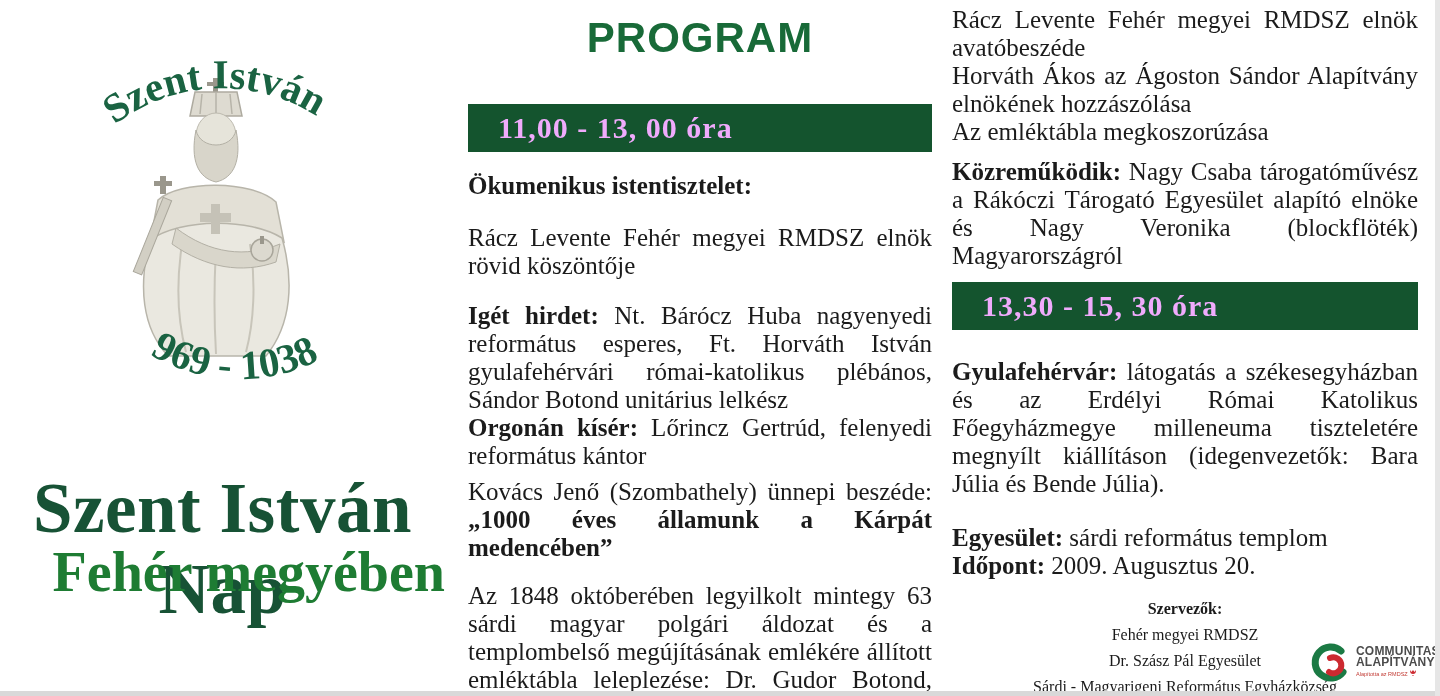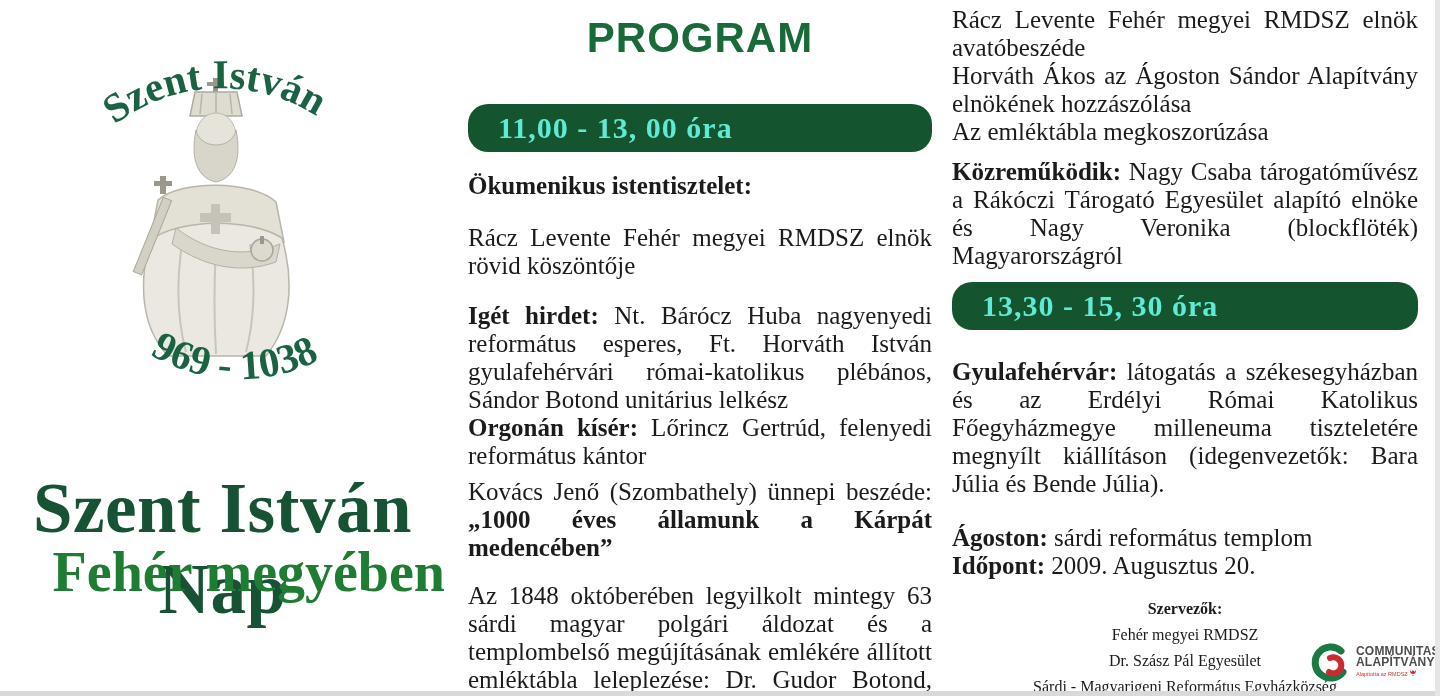--- a/index.html
+++ b/index.html
@@ -19,21 +19,21 @@
   .left-title { position:absolute; left:0; top:468px; width:445px; text-align:center;
                 font-weight:bold; font-size:71px; letter-spacing:0.5px; }
   .left-subtitle { position:absolute; left:0; top:540px; width:445px; text-align:right;
                    font-weight:bold; font-size:56px; }
 
   
   .mid-col { position:absolute; left:468px; top:0; width:464px; }
   .program-heading { margin-top:14px; text-align:center; font-family:"Liberation Sans", sans-serif;
                      font-weight:bold; font-size:42px; letter-spacing:1px; }
   .time-banner { margin-top:42px; height:48px; line-height:48px; padding-left:30px;
-                 font-weight:bold; font-size:30px; color:#5eead4; letter-spacing:1px;border-radius:20px; }
+                 font-weight:bold; font-size:30px; color:#f0abfc; letter-spacing:1px; }
   .body-p { font-size:25px; line-height:28px; color:#1b1b1b; text-align:justify; }
   .mid-col .p1 { margin-top:24px; }
   .mid-col .p2 { margin-top:20px; font-weight:bold; }
   .mid-col .p3 { margin-top:22px; }
   .mid-col .p4 { margin-top:8px; }
   .mid-col .p5 { margin-top:20px; }
   .lead-bold { font-weight:bold; }
 
   
   .right-col { position:absolute; left:952px; top:0; width:466px; }
@@ -130,21 +130,21 @@
     <p class="body-p r1">Rácz Levente Fehér megyei RMDSZ elnök avatóbeszéde</p>
     <p class="body-p">Horváth Ákos az Ágoston Sándor Alapítvány elnökének hozzászólása</p>
     <p class="body-p">Az emléktábla megkoszorúzása</p>
 
     <p class="body-p r2"><span class="lead-bold">Közreműködik:</span><span> Nagy Csaba tárogatóművész a Rákóczi Tárogató Egyesület alapító elnöke és Nagy Veronika (blockflöték) Magyarországról</span></p>
 
     <div class="time-banner banner2" style="background:#14542e">13,30 - 15, 30 óra</div>
 
     <p class="body-p r3"><span class="lead-bold">Gyulafehérvár:</span><span> látogatás a székesegyházban és az Erdélyi Római Katolikus Főegyházmegye milleneuma tiszteletére megnyílt kiállításon (idegenvezetők: Bara Júlia és Bende Júlia).</span></p>
 
-    <p class="body-p r4"><span class="lead-bold">Ágoston:</span><span> sárdi református templom</span></p>
+    <p class="body-p r4"><span class="lead-bold">Egyesület:</span><span> sárdi református templom</span></p>
 
     <p class="body-p"><span class="lead-bold">Időpont:</span><span> 2009. Augusztus 20.</span></p>
 
     <div class="organizers">
       <div class="org-head">Szervezők:</div>
       <div>Fehér megyei RMDSZ</div>
       <div>Dr. Szász Pál Egyesület</div>
       <div>Sárdi - Magyarigeni Református Egyházközség</div>
     </div>
   </div>

